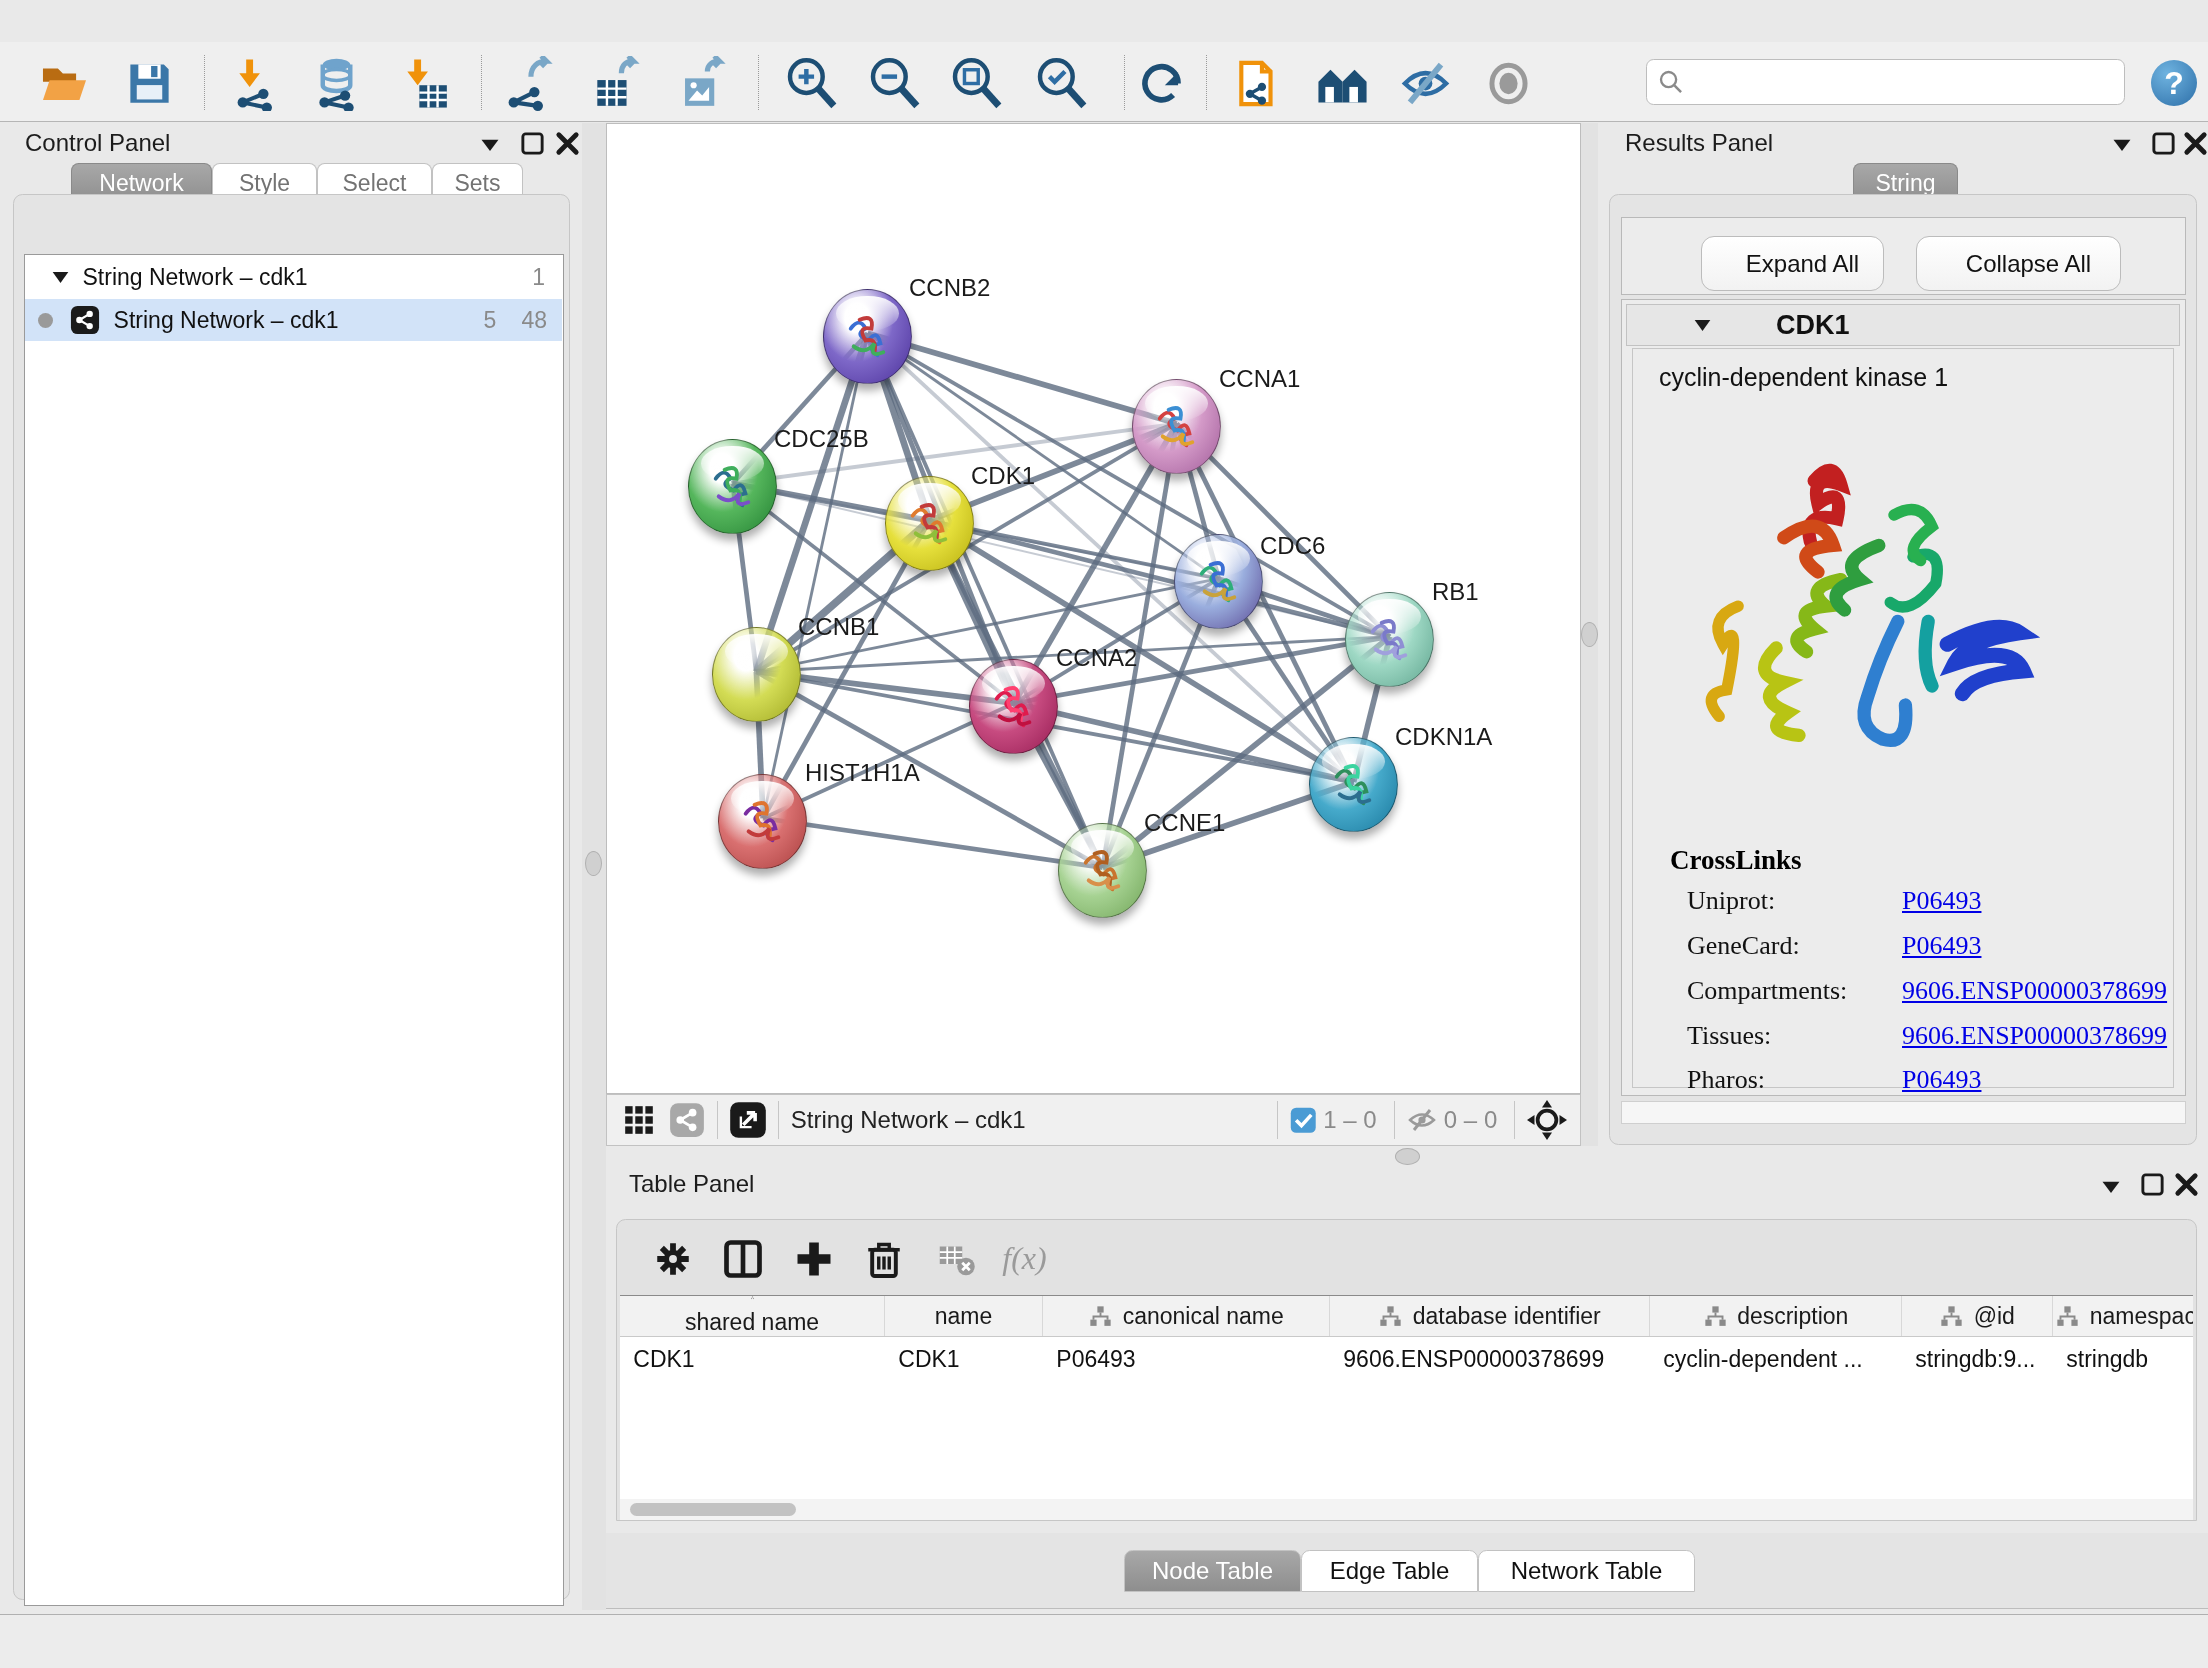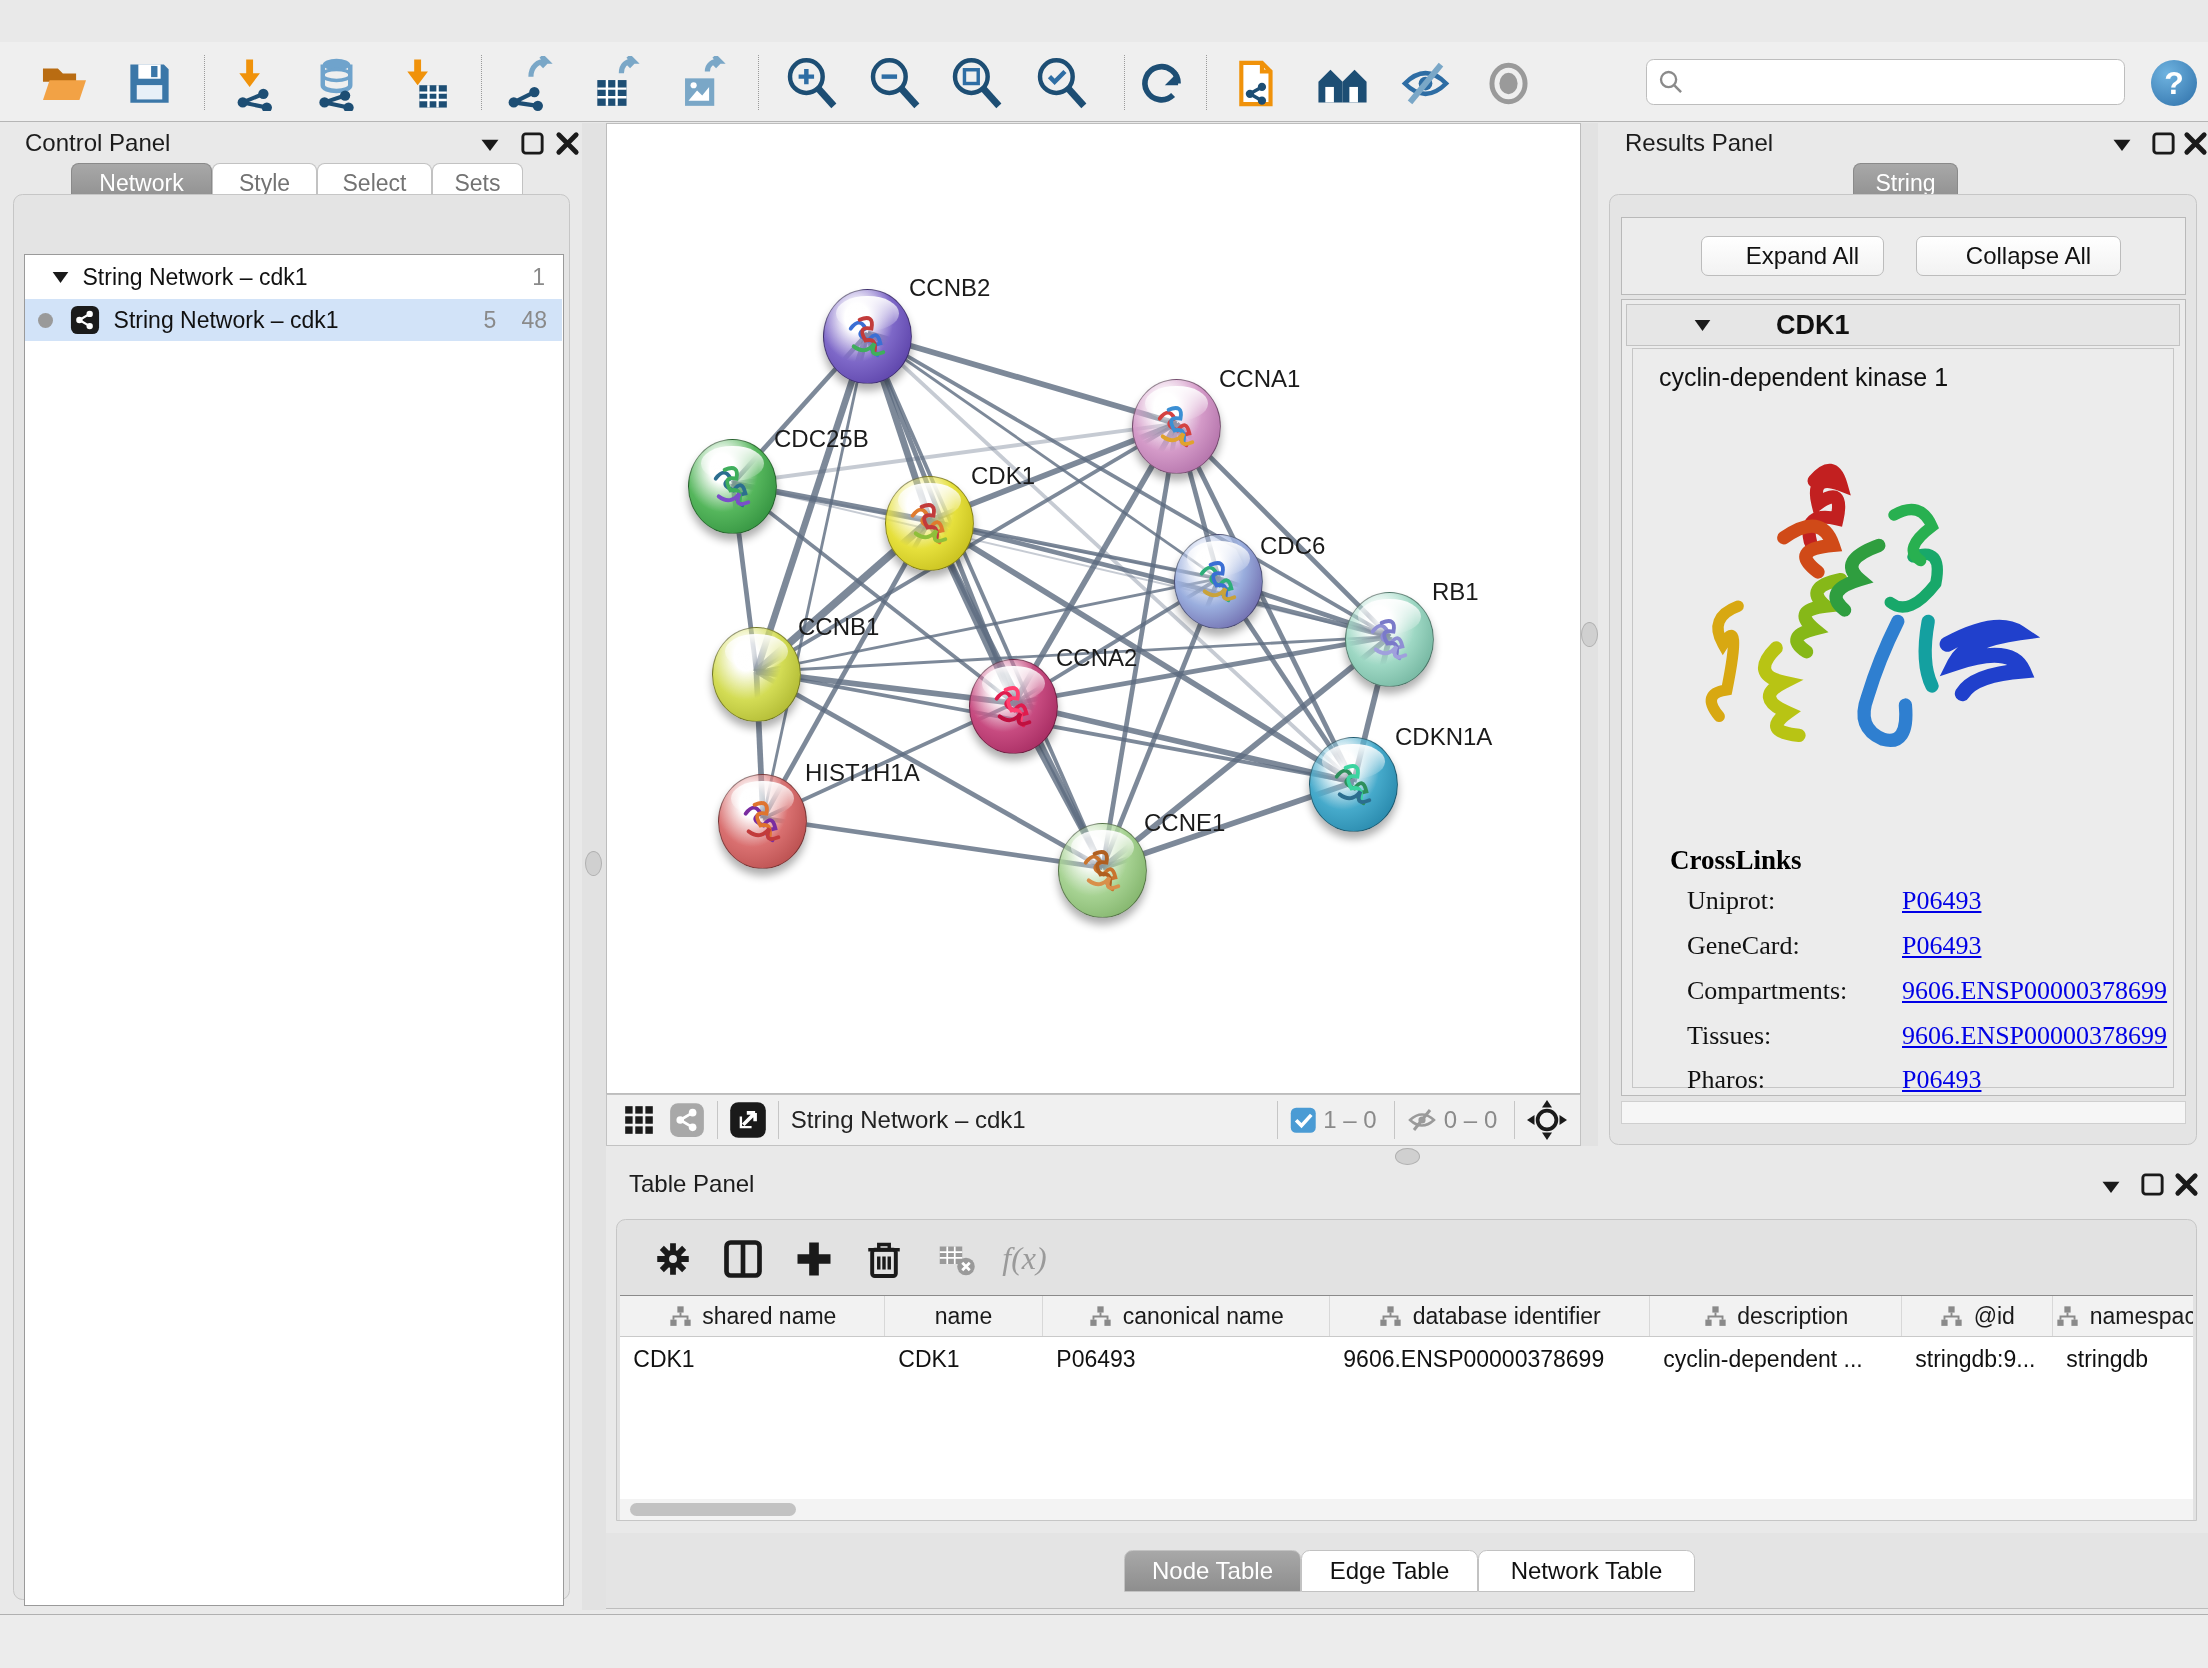--- a/index.html
+++ b/index.html
@@ -63,22 +63,22 @@
 
   .splitter-h { background:#e2e2e2; }
   .grab { width:17px; height:25px; border-radius:50%; background:#d0d0d0; border:1px solid #b0b0b0; }
   .grab.horiz { width:25px; height:17px; }
 
   
   #results-panel { left:1598px; top:123px; width:611px; height:1045px; background:#e9e9e9; }
   #rp-body { left:1609px; top:194px; width:588px; height:951px; background:#e4e4e4;
     border:1px solid #c6c6c6; border-radius:9.5px; }
   #rp-btnbox { left:1621px; top:217px; width:565px; height:78px; background:#ececec; border:1px solid #b9b9b9; }
-  .rp-btn { top:236px; height:40px; background:linear-gradient(#ffffff,#f2f2f2);
-    border:1px solid #bcbcbc; border-radius:7px; font-size:24px; color:#111;
+  .rp-btn { top:236px; height:55px; background:linear-gradient(#ffffff,#f2f2f2);
+    border:1px solid #bcbcbc; border-radius:13px; font-size:24px; color:#111;
     display:flex; align-items:center; justify-content:center;padding-left:20px; }
   #rp-scroll { left:1621px; top:299px; width:565px; height:797px; background:#ececec; border:1px solid #b9b9b9; }
   #rp-sect-head { left:1626px; top:304px; width:554px; height:42px; background:#e6e6e6;
     border:1px solid #c2c2c2; display:flex; align-items:center; }
   #rp-gene { font-size:27px; font-weight:bold; color:#111; }
   #rp-sect-body { left:1632px; top:348px; width:542px; height:740px; background:#ececec; border:1px solid #c6c6c6; }
   #rp-desc { left:1659px; top:363px; font-size:25px; color:#111; }
   #crosslinks { font-family:"Liberation Serif", serif; }
   #crosslinks-title { left:1670px; top:845px; font-size:27px; font-weight:bold; color:#000;
     font-family:"Liberation Serif", serif; }
@@ -617,21 +617,21 @@
       <path d="M3 10.5 h18 M3 15 h18 M9 6 v14 M15 6 v14" stroke="#fff" stroke-width="1.4"></path>
       <circle cx="24" cy="22" r="7" fill="#9a9a9a"></circle>
         <path d="M21 19 l6 6 M27 19 l-6 6" stroke="#fff" stroke-width="2.2"></path>
     </svg>
   </div>
   <div class="abs tpt-btn" style="left:999px">
     <span id="fx-label">f(x)</span>
   </div>
   <div id="tp-table" class="abs">
     <div id="tp-header">
-        <div class="th-cell" style="width: 265px;">
+        <div class="th-cell" style="width: 265px; flex-direction: column;">
           <svg width="25" height="25" viewBox="0 0 32 32">
             <g fill="#8a8a8a">
               <rect x="12" y="3" width="8" height="8"></rect>
               <rect x="3" y="20" width="8" height="8"></rect>
               <rect x="21" y="20" width="8" height="8"></rect>
             </g>
             <path d="M16 11 v5 M7 20 v-4 h18 v4" stroke="#8a8a8a" stroke-width="2.4" fill="none"></path>
           </svg>
           <span>shared name</span>
         </div>

